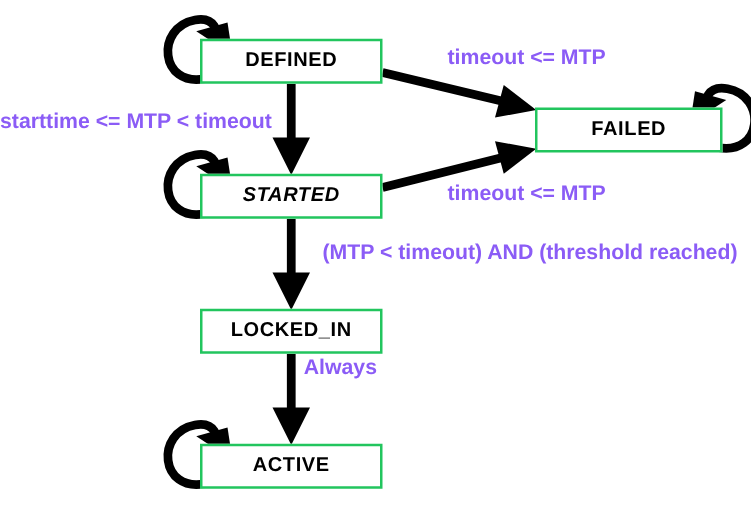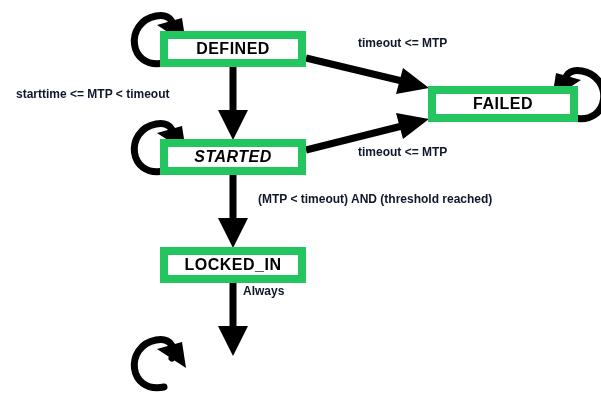--- a/index.html
+++ b/index.html
@@ -19,40 +19,40 @@
     position: absolute;
     left: 0;
     top: 0;
     width: 601px;
     height: 406px;
   }
   .state-node {
     position: absolute;
     box-sizing: border-box;
     background: #ffffff;
-    border: 8px solid #22c55e;
+    border: 2px solid #22c55e;
     display: flex;
     align-items: center;
     justify-content: center;
     z-index: 3;
   }
   .state-label {
     font-family: "Liberation Sans", sans-serif;
     font-weight: bold;
     font-size: 16px;
     letter-spacing: 0.5px;
     color: #000000;
     white-space: nowrap;
   }
   .edge-label {
     position: absolute;
     font-family: "Liberation Sans", sans-serif;
     font-weight: bold;
-    font-size: 12px;
-    color: #0f172a;
+    font-size: 17px;
+    color: #8b5cf6;
     white-space: nowrap;
     z-index: 4;
   }
 </style>
 </head>
 <body>
 
 <div id="diagram-root">
 
   <svg id="diagram-svg" viewBox="0 0 601 406" xmlns="http://www.w3.org/2000/svg">
@@ -112,22 +112,25 @@
   </div>
 
   <div class="state-node" style="left:160px; top:247px; width:146px; height:36px;">
     <span class="state-label">LOCKED_IN</span>
   </div>
 
   <div class="state-node" style="left:428px; top:86px; width:150px; height:36px;">
     <span class="state-label">FAILED</span>
   </div>
 
+  <div class="state-node" style="left:160px; top:355px; width:146px; height:36px;">
+    <span class="state-label">ACTIVE</span>
+  </div>
 
-  <div class="edge-label" style="left:0px; top:87px;padding-left:16px;">starttime &lt;= MTP &lt; timeout</div>
+  <div class="edge-label" style="left:0px; top:87px;">starttime &lt;= MTP &lt; timeout</div>
 
   <div class="edge-label" style="left:358px; top:36px;">timeout &lt;= MTP</div>
 
   <div class="edge-label" style="left:358px; top:145px;">timeout &lt;= MTP</div>
 
   <div class="edge-label" style="left:258px; top:192px;">(MTP &lt; timeout) AND (threshold reached)</div>
 
   <div class="edge-label" style="left:243px; top:284px;">Always</div>
 
 </div>

